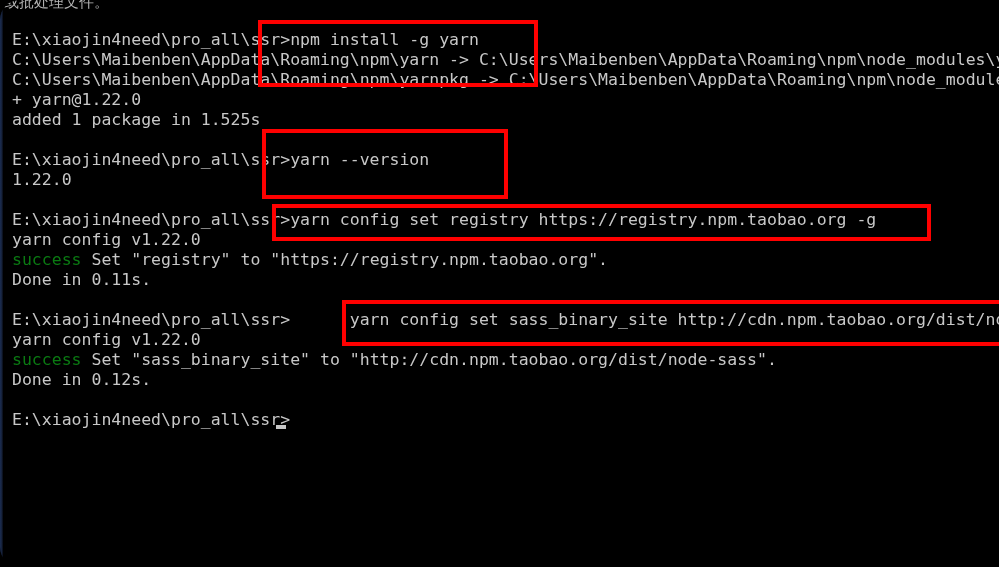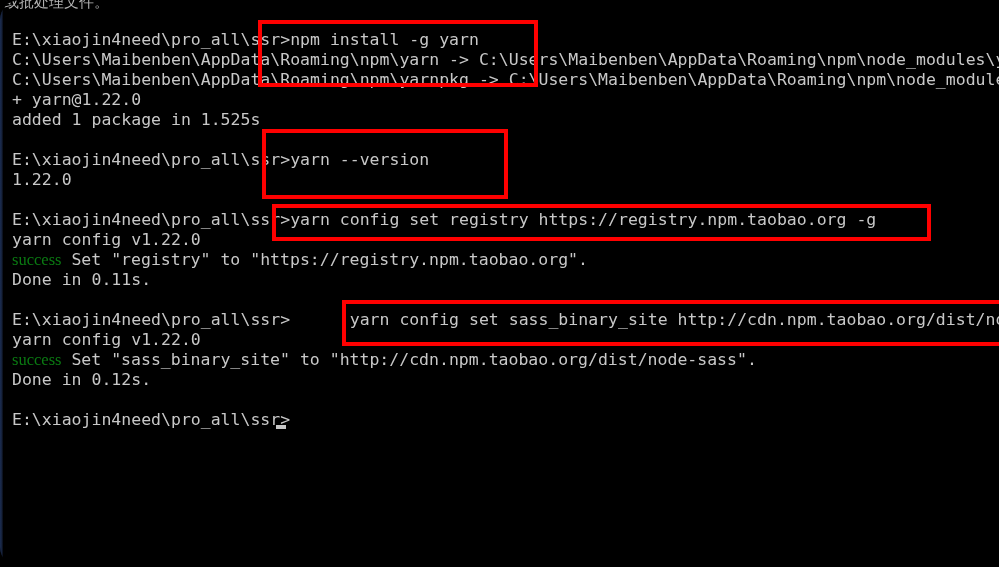--- a/index.html
+++ b/index.html
@@ -56,21 +56,20 @@
     font-family: "DejaVu Sans Mono", "Liberation Mono", monospace;
   }
 
   .line.clipped {
     width: 995px;
     overflow: hidden;
   }
 
   .seg-success {
     color: #0a7a12;
-    font-family: Liberation Serif, serif;
   }
   .seg-normal {
     color: #c8c8c8;
   }
 
   
   #line-cut {
     position: absolute;
     left: 4px;
     top: -7px;

